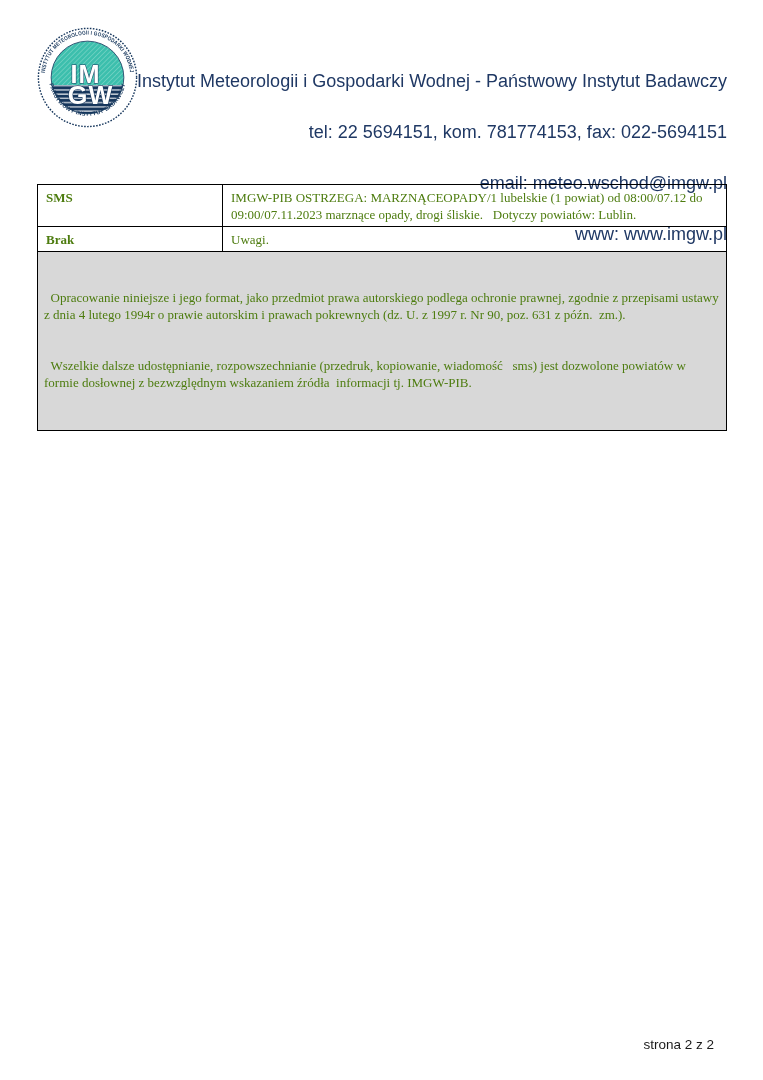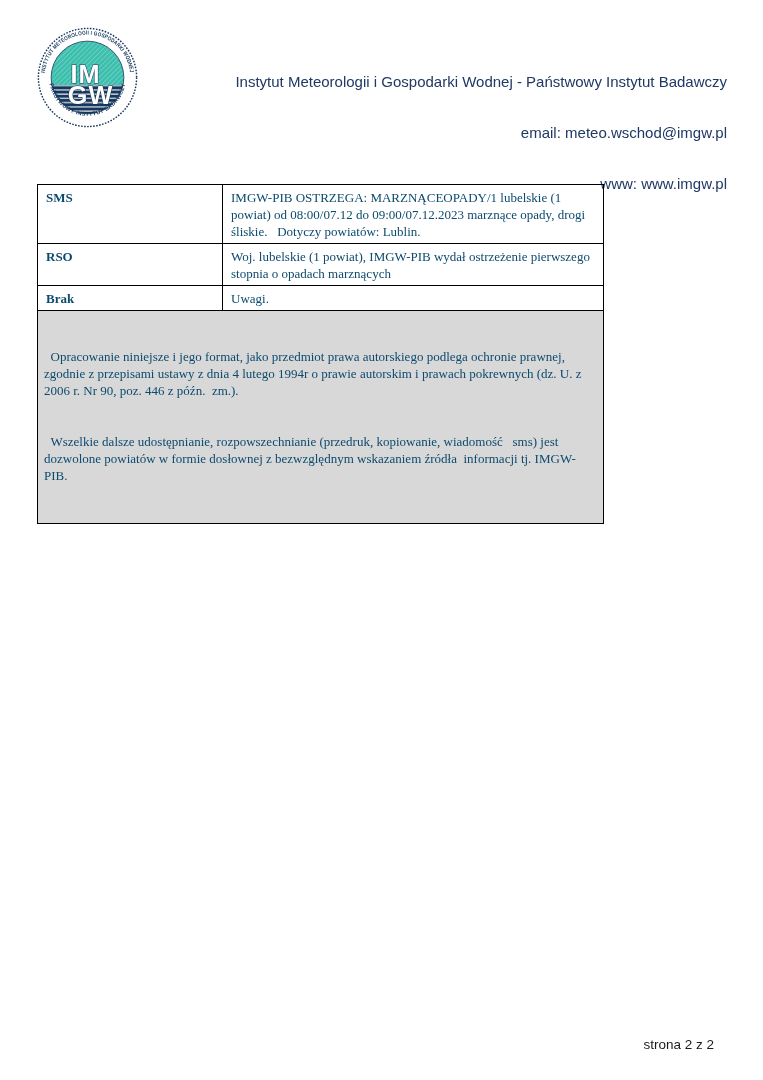--- a/index.html
+++ b/index.html
@@ -40,37 +40,37 @@
     letter-spacing: 1px;
   }
 
   
   .letterhead {
     position: absolute;
     top: 39px;
     right: 36px;
     text-align: right;
     font-family: "Liberation Sans", sans-serif;
-    font-size: 15px;
+    font-size: 18px;
     line-height: 17px;
     color: #1f3864;
     white-space: pre-wrap;
   }
   .letterhead .bold-line { font-weight: bold; }
 
   
   .info-table {
     position: absolute;
     left: 37px;
     top: 184px;
-    width: 567px;
+    width: 690px;
     border-collapse: collapse;
     table-layout: fixed;
     font-size: 13px;
-    color: #0c4a6e;
+    color: #4d7c0f;
   }
   .info-table td {
     border: 1.5px solid #000000;
     vertical-align: top;
     padding: 4px 8px 3px 8px;
     line-height: 17px;
   }
   .label-cell {
     width: 168px;
     font-weight: bold;
@@ -132,41 +132,38 @@
       <text class="ring-text">
         <textPath href="#arcBot" startOffset="50%" text-anchor="middle">PAŃSTWOWY INSTYTUT BADAWCZY</textPath>
       </text>
       <text class="monogram" x="48" y="55">IM</text>
       <text class="monogram" x="53" y="76">GW</text>
     </svg>
   </div>
 
   <div class="letterhead">
     <div>Instytut Meteorologii i Gospodarki Wodnej - Państwowy Instytut Badawczy</div>
+    <div>tel: 22 5694151, kom. 781774153, fax: 022-5694151</div>
     <div>email: meteo.wschod@imgw.pl</div>
     <div>www: www.imgw.pl</div>
   </div>
 
   <table class="info-table">
     <tbody>
       <tr class="row-sms">
         <td class="label-cell">SMS</td>
-        <td class="content-cell">IMGW-PIB OSTRZEGA: MARZNĄCEOPADY/1 lubelskie (1 powiat) od 08:00/07.12 do 09:00/07.12.2023 marznące opady, drogi śliskie.   Dotyczy powiatów: Lublin.</td>
-      </tr>
-      <tr class="row-rso">
-        <td class="label-cell">RSO</td>
-        <td class="content-cell">Woj. lubelskie (1 powiat), IMGW-PIB wydał ostrzeżenie pierwszego stopnia o opadach marznących</td>
+        <td class="content-cell">IMGW-PIB OSTRZEGA: MARZNĄCEOPADY/1 lubelskie (1 powiat) od 08:00/07.12 do 09:00/07.11.2023 marznące opady, drogi śliskie.   Dotyczy powiatów: Lublin.</td>
       </tr>
       <tr class="row-uwagi">
         <td class="label-cell">Brak</td>
         <td class="content-cell">Uwagi.</td>
       </tr>
       <tr>
         <td class="disclaimer-cell" colspan="2">
-          <p>  Opracowanie niniejsze i jego format, jako przedmiot prawa autorskiego podlega ochronie prawnej, zgodnie z przepisami ustawy z dnia 4 lutego 1994r o prawie autorskim i prawach pokrewnych (dz. U. z 2006 r. Nr 90, poz. 446 z późn.  zm.).</p>
+          <p>  Opracowanie niniejsze i jego format, jako przedmiot prawa autorskiego podlega ochronie prawnej, zgodnie z przepisami ustawy z dnia 4 lutego 1994r o prawie autorskim i prawach pokrewnych (dz. U. z 1997 r. Nr 90, poz. 631 z późn.  zm.).</p>
           <p>  Wszelkie dalsze udostępnianie, rozpowszechnianie (przedruk, kopiowanie, wiadomość   sms) jest dozwolone powiatów w formie dosłownej z bezwzględnym wskazaniem źródła  informacji tj. IMGW-PIB.</p>
         </td>
       </tr>
     </tbody>
   </table>
 
   <div class="page-footer">strona 2 z 2</div>
 
 </div>
 

